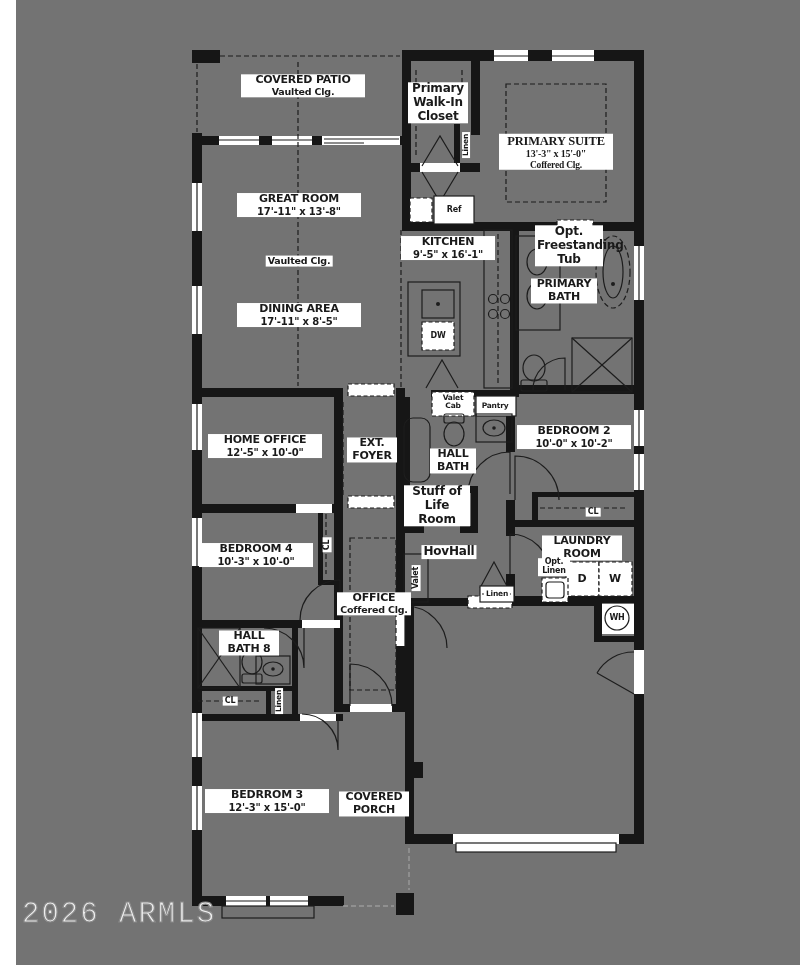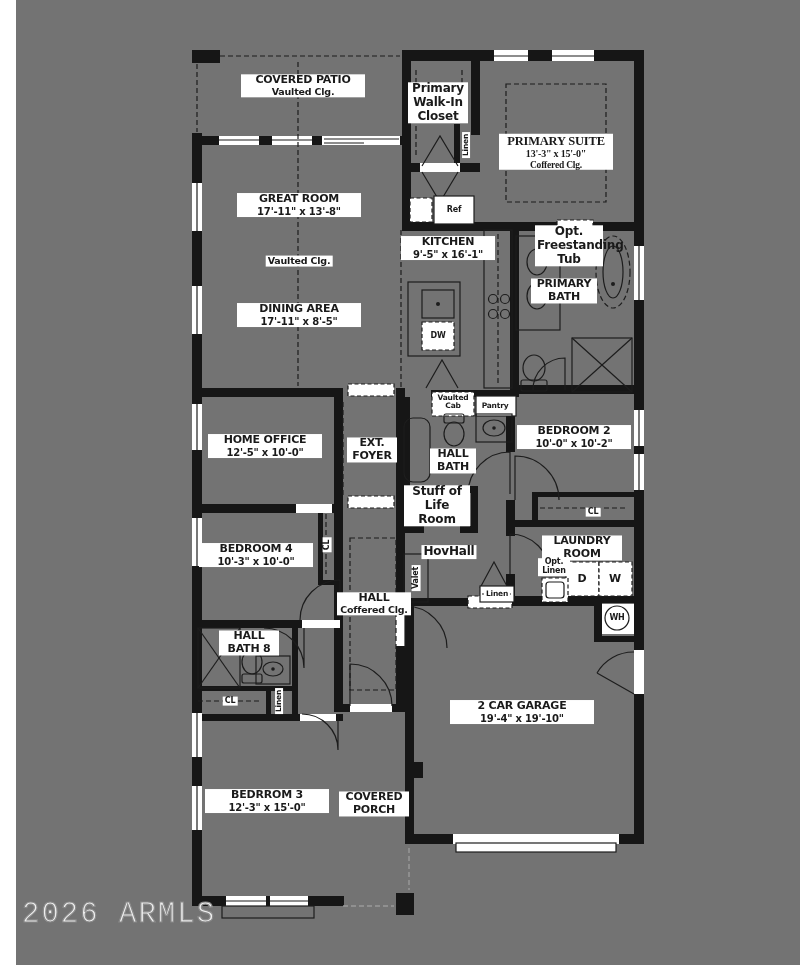--- a/index.html
+++ b/index.html
@@ -317,21 +317,21 @@
 
   <div class="lbl md" style="left:553px;top:246px;width:64px">
     <span>Opt. Freestanding Tub</span>
   </div>
 
   <div class="lbl" style="left:548px;top:291px;width:62px">
     <span class="nm">PRIMARY BATH</span>
   </div>
 
   <div class="lbl xs" style="left:437px;top:402px;width:34px">
-    <span>Vaulted Cab</span>
+    <span>Valet Cab</span>
   </div>
 
   <div class="lbl xs" style="left:479px;top:406px">
     <span>Pantry</span>
   </div>
 
   <div class="lbl" style="left:249px;top:446px;width:110px">
     <span class="nm">HOME OFFICE</span>
     <span class="dm">12'-5" x 10'-0"</span>
   </div>
@@ -388,21 +388,21 @@
   <div class="lbl" style="left:240px;top:555px;width:110px">
     <span class="nm">BEDROOM 4</span>
     <span class="dm">10'-3" x 10'-0"</span>
   </div>
 
   <div class="lbl v sm" style="left:311px;top:545px">
     <span>CL</span>
   </div>
 
   <div class="lbl" style="left:358px;top:604px;width:70px">
-    <span class="nm">HALL</span>
+    <span class="nm">OFFICE</span>
     <span class="nt">Coffered Clg.</span>
   </div>
 
   <div class="lbl v sm" style="left:400px;top:578px">
     <span>Valet</span>
   </div>
 
   <div class="lbl" style="left:233px;top:643px;width:56px">
     <span class="nm">HALL BATH 8</span>
   </div>
@@ -417,20 +417,16 @@
 
   <div class="lbl" style="left:251px;top:801px;width:120px">
     <span class="nm">BEDRROM 3</span>
     <span class="dm">12'-3" x 15'-0"</span>
   </div>
 
   <div class="lbl" style="left:358px;top:804px;width:66px">
     <span class="nm">COVERED PORCH</span>
   </div>
 
-  <div class="lbl" style="left:506px;top:712px;width:140px">
-    <span class="nm">2 CAR GARAGE</span>
-    <span class="dm">19'-4" x 19'-10"</span>
-  </div>
 
   <div id="watermark">2026 ARMLS</div>
 
 </div>
 
 </body></html>

